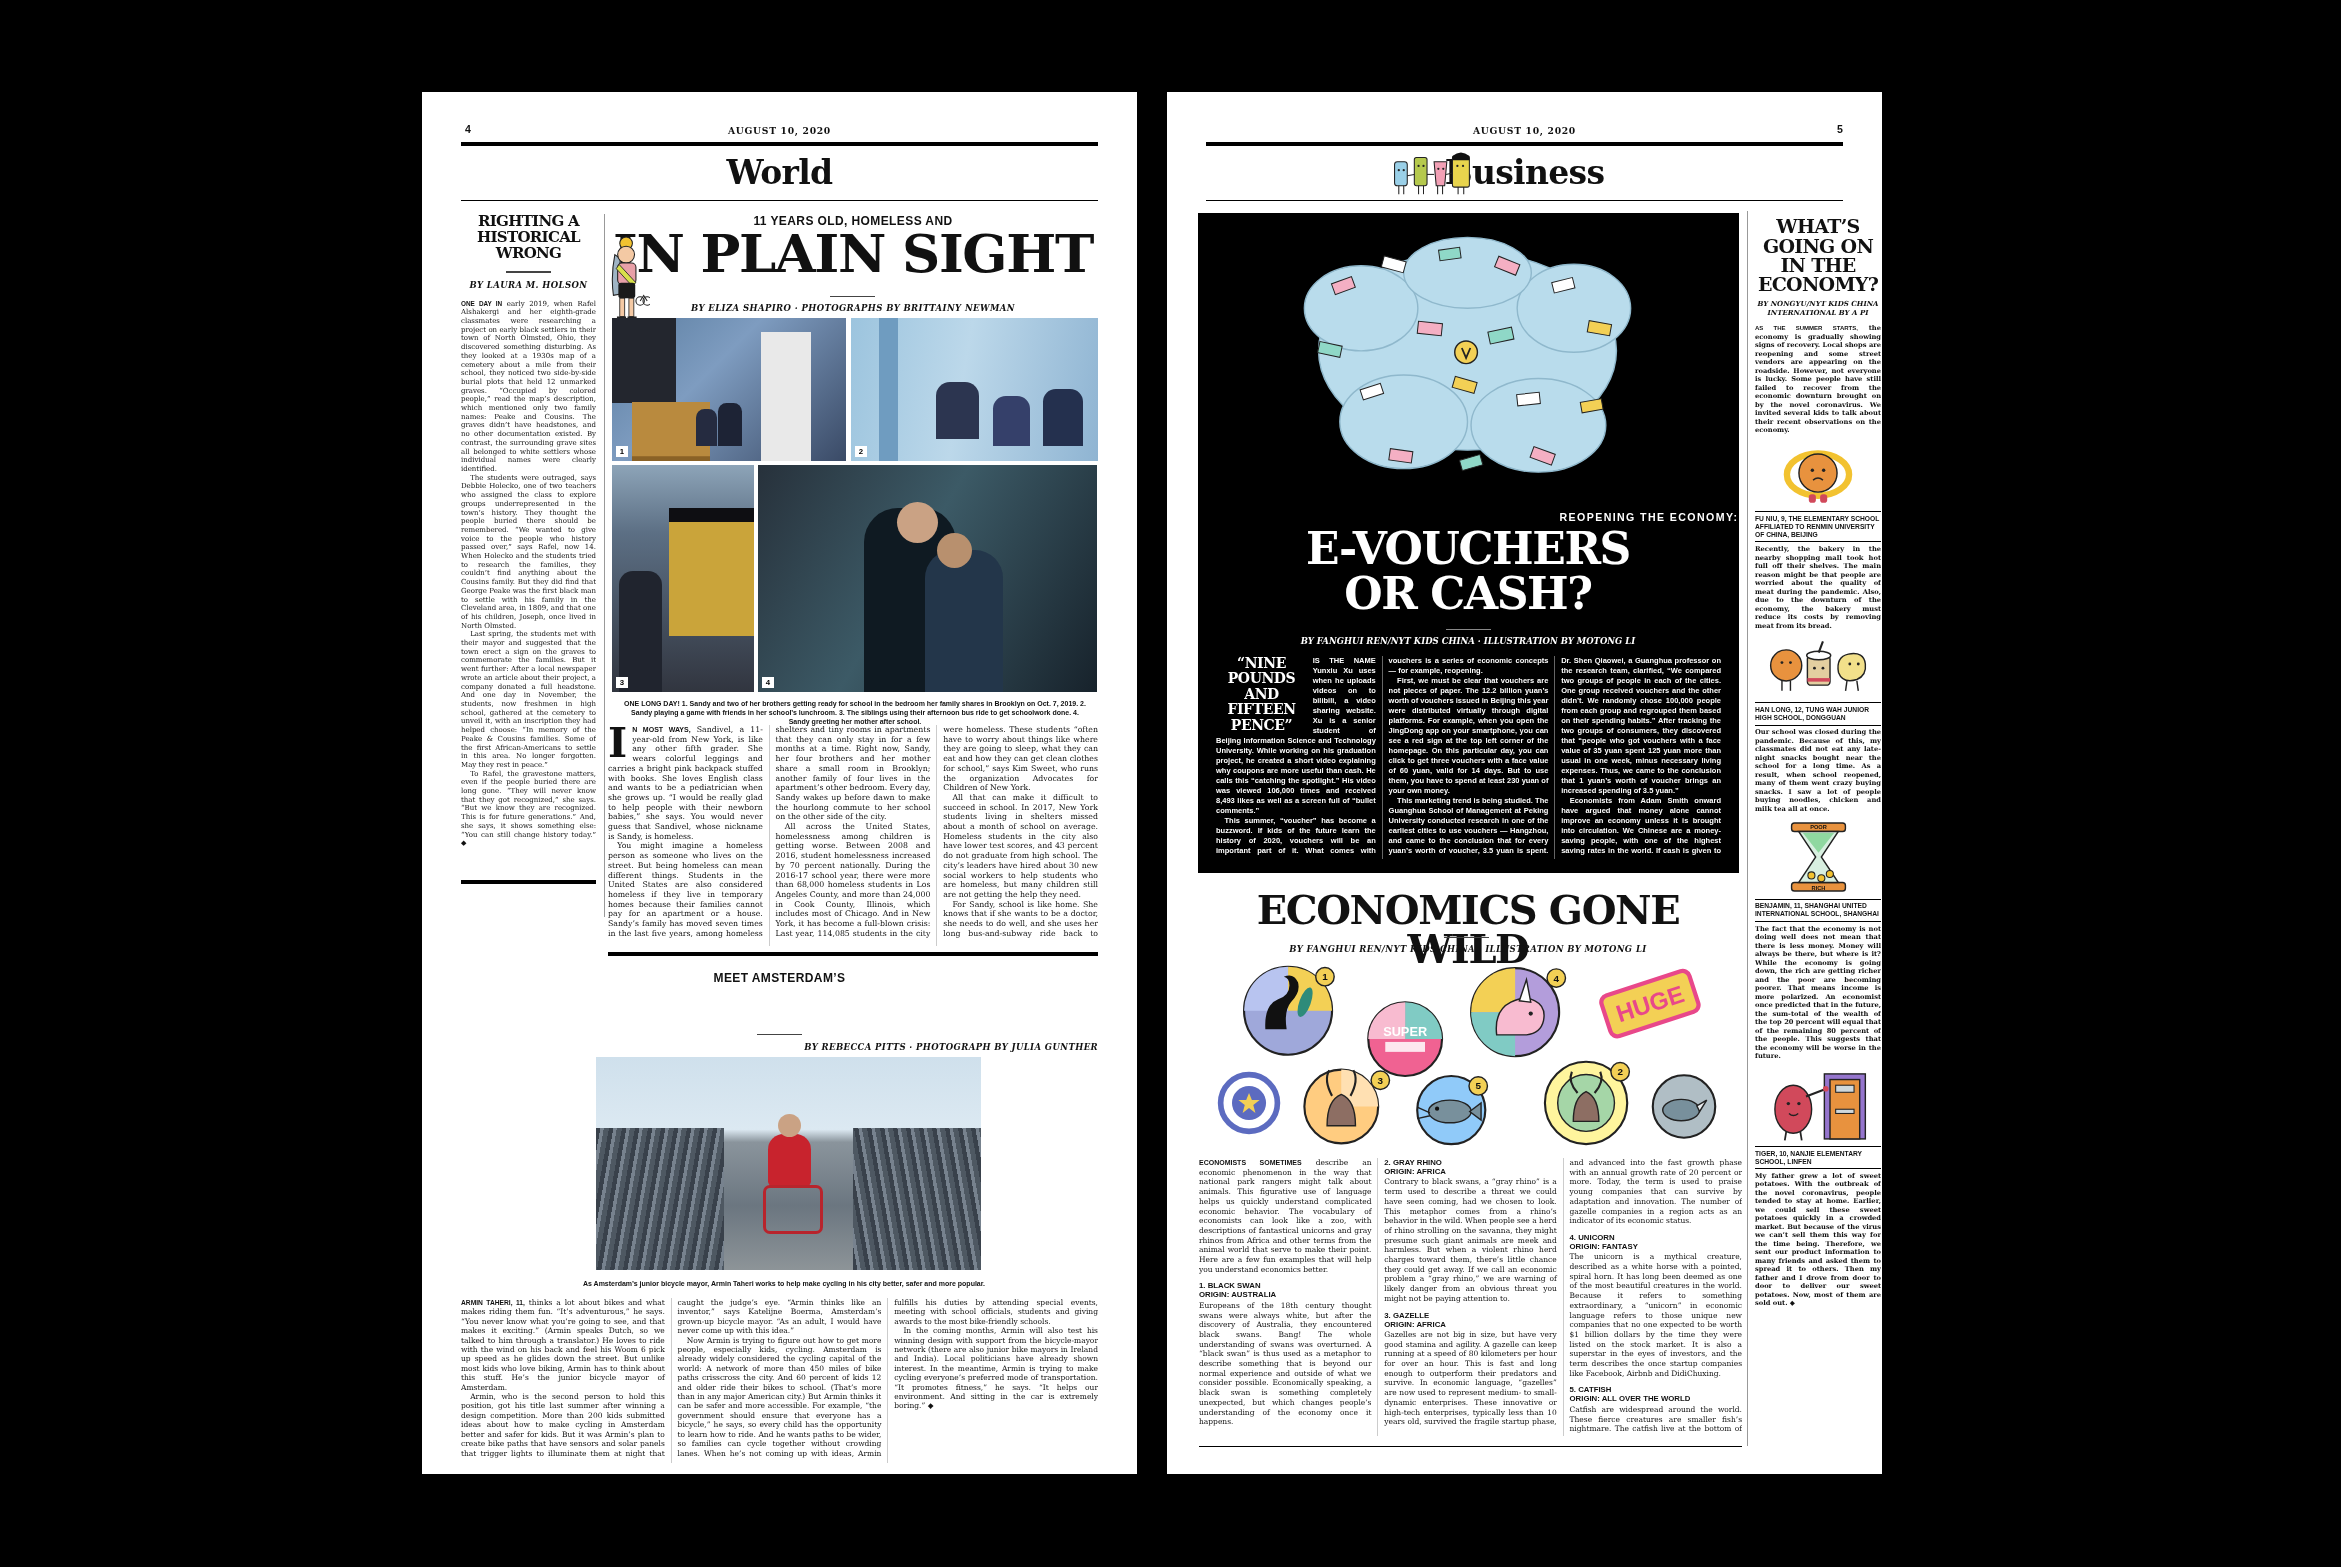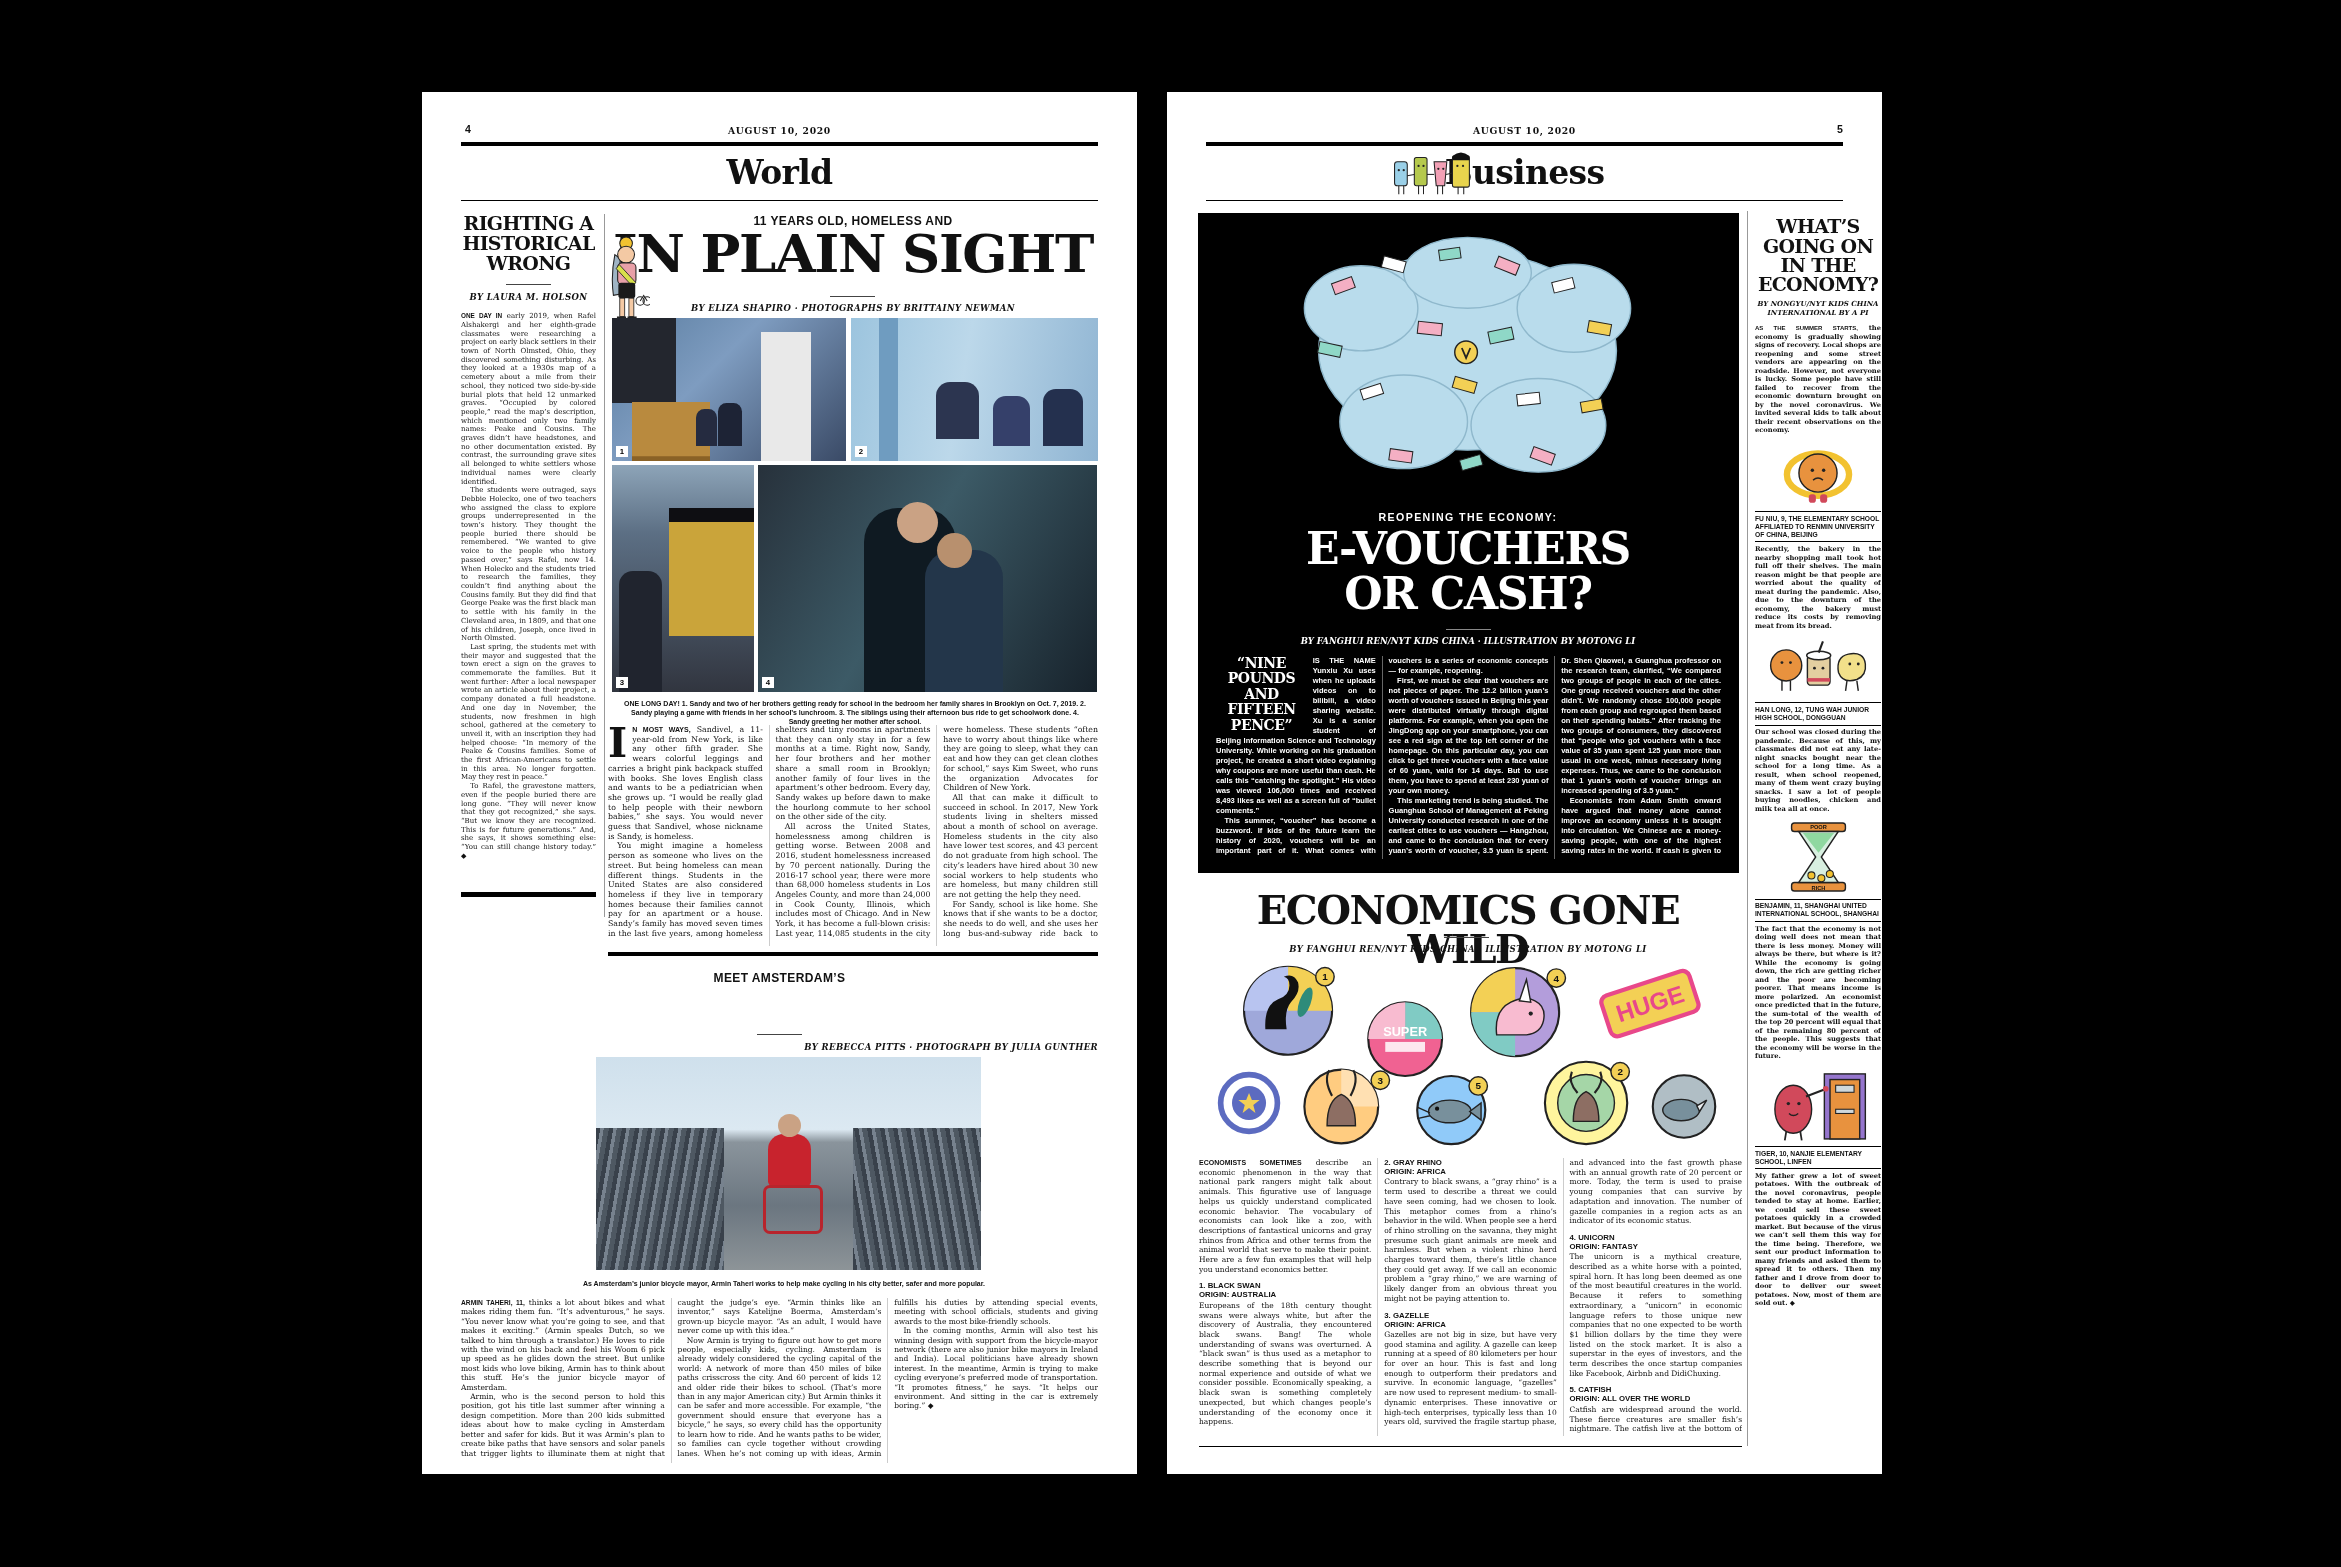--- a/index.html
+++ b/index.html
@@ -55,21 +55,21 @@
 <div class="canvas">
 
   <div class="page" style="left:422px;">
     <div class="abs pgnum" style="left:43px;top:31px;">4</div>
     <div class="abs dateline" style="left:0;top:33px;width:715px;">AUGUST 10, 2020</div>
     <div class="abs thick-rule" style="left:39px;top:50px;width:637px;"></div>
     <div class="abs section-title" style="left:0;top:61px;width:715px;">World</div>
     <div class="abs thin-rule" style="left:39px;top:108px;width:637px;"></div>
 
     <div class="abs" style="left:39px;top:122px;width:135px;">
-      <div class="headline" style="font-size:19px;letter-spacing:-0.7px;line-height:1.05;">RIGHTING A HISTORICAL WRONG</div>
+      <div class="headline" style="font-size:15px;letter-spacing:-0.7px;line-height:1.05;">RIGHTING A HISTORICAL WRONG</div>
       <div class="hdiv" style="margin:10px auto 7px;"></div>
       <div class="byline">BY LAURA M. HOLSON</div>
       <div class="bodytext smallcol" style="margin-top:10px;height:573px;overflow:hidden;">
         <p class="first"><span class="lead sans" style="font-size:6.4px;">ONE DAY IN</span> <span>early 2019, when Rafel Alshakergi and her eighth-grade classmates were researching a project on early black settlers in their town of North Olmsted, Ohio, they discovered something disturbing. As they looked at a 1930s map of a cemetery about a mile from their school, they noticed two side-by-side burial plots that held 12 unmarked graves. “Occupied by colored people,” read the map’s description, which mentioned only two family names: Peake and Cousins. The graves didn’t have headstones, and no other documentation existed. By contrast, the surrounding grave sites all belonged to white settlers whose individual names were clearly identified.</span></p>
         <p>The students were outraged, says Debbie Holecko, one of two teachers who assigned the class to explore groups underrepresented in the town’s history. They thought the people buried there should be remembered. “We wanted to give voice to the people who history passed over,” says Rafel, now 14. When Holecko and the students tried to research the families, they couldn’t find anything about the Cousins family. But they did find that George Peake was the first black man to settle with his family in the Cleveland area, in 1809, and that one of his children, Joseph, once lived in North Olmsted.</p>
         <p>Last spring, the students met with their mayor and suggested that the town erect a sign on the graves to commemorate the families. But it went further: After a local newspaper wrote an article about their project, a company donated a full headstone. And one day in November, the students, now freshmen in high school, gathered at the cemetery to unveil it, with an inscription they had helped choose: “In memory of the Peake &amp; Cousins families. Some of the first African-Americans to settle in this area. No longer forgotten. May they rest in peace.”</p>
         <p>To Rafel, the gravestone matters, even if the people buried there are long gone. “They will never know that they got recognized,” she says. “But we know they are recognized. This is for future generations.” And, she says, it shows something else: “You can still change history today.” ◆</p>
       </div>
       <div style="height:4.3px;background:#000;margin-top:7px;"></div>
     </div>
@@ -220,21 +220,21 @@
           <rect x="340" y="240" width="32" height="16" fill="#ffffff" transform="rotate(-6 356 248)"></rect>
           <rect x="160" y="320" width="32" height="16" fill="#f4afc3" transform="rotate(8 176 328)"></rect>
           <rect x="260" y="330" width="30" height="15" fill="#8fd8c7" transform="rotate(-16 275 337)"></rect>
           <rect x="360" y="320" width="32" height="16" fill="#f4afc3" transform="rotate(20 376 328)"></rect>
           <rect x="430" y="250" width="30" height="15" fill="#f3d055" transform="rotate(-10 445 257)"></rect>
         </g>
         <circle cx="268" cy="182" r="16" fill="#f3d055" stroke="#222" stroke-width="2"></circle>
         <path d="M262 176 L268 190 L274 176" fill="none" stroke="#222" stroke-width="2.5"></path>
       </svg>
 
-      <div class="abs wkicker" style="left:0;top:298px;width:541px;">REOPENING THE ECONOMY:</div>
+      <div class="abs wkicker" style="left:0;top:298px;width:541px;text-align:right;">REOPENING THE ECONOMY:</div>
       <div class="abs wheadline" style="left:0;top:359px;width:541px;">OR CASH?</div>
       <div class="abs wheadline" style="left:0;top:314px;width:541px;">E-VOUCHERS</div>
       <div class="abs" style="left:248px;top:416px;width:45px;height:1.4px;background:#888;"></div>
       <div class="abs wbyline" style="left:0;top:423px;width:541px;">BY FANGHUI REN/NYT KIDS CHINA · ILLUSTRATION BY MOTONG LI</div>
 
       <div class="abs wbody threecol" style="left:18.5px;top:443px;width:505px;height:203px;column-rule:0.7px solid #666;overflow:hidden;">
         <p class="first">
           <span class="pullquote">“NINE POUNDS AND FIFTEEN PENCE”</span>
           <span class="lead">IS THE NAME</span>
           <span>Yunxiu Xu uses when he uploads videos on to bilibili, a video sharing website. Xu is a senior student of Beijing Information Science and Technology University. While working on his graduation project, he created a short video explaining why coupons are more useful than cash. He calls this “catching the spotlight.” His video was viewed 106,000 times and received 8,493 likes as well as a screen full of “bullet comments.”</span></p>

